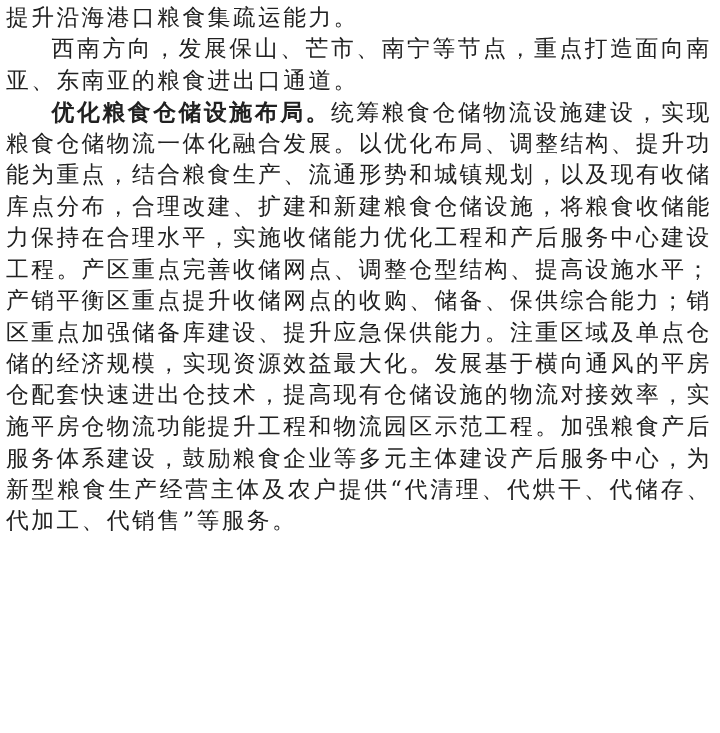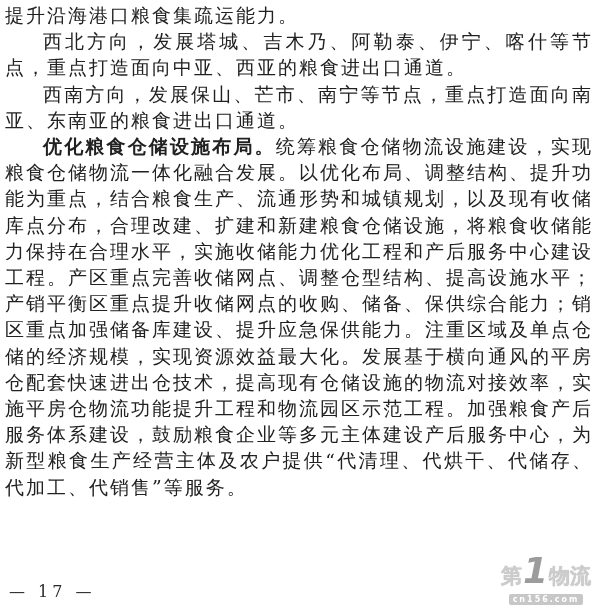--- a/index.html
+++ b/index.html
@@ -100,31 +100,18 @@
     border-radius: 2px;
   }
 </style>
 </head>
 <body>
 
 <div class="page">
 
   <div class="body-text">
     <p class="para no-indent">提升沿海港口粮食集疏运能力。</p>
-    <p class="para">西北方向，发展塔城、吉木乃、阿勒泰、伊宁、喀什等节点，重点打造面向中亚、西亚的粮食进出口通道。</p>
     <p class="para">西南方向，发展保山、芒市、南宁等节点，重点打造面向南亚、东南亚的粮食进出口通道。</p>
     <p class="para"><b class="lead">优化粮食仓储设施布局。</b><span>统筹粮食仓储物流设施建设，实现粮食仓储物流一体化融合发展。以优化布局、调整结构、提升功能为重点，结合粮食生产、流通形势和城镇规划，以及现有收储库点分布，合理改建、扩建和新建粮食仓储设施，将粮食收储能力保持在合理水平，实施收储能力优化工程和产后服务中心建设工程。产区重点完善收储网点、调整仓型结构、提高设施水平；产销平衡区重点提升收储网点的收购、储备、保供综合能力；销区重点加强储备库建设、提升应急保供能力。注重区域及单点仓储的经济规模，实现资源效益最大化。发展基于横向通风的平房仓配套快速进出仓技术，提高现有仓储设施的物流对接效率，实施平房仓物流功能提升工程和物流园区示范工程。加强粮食产后服务体系建设，鼓励粮食企业等多元主体建设产后服务中心，为新型粮食生产经营主体及农户提供“代清理、代烘干、代储存、代加工、代销售”等服务。</span></p>
   </div>
 
-  <div class="footer-row">
-    <span class="page-number">— 17 —</span>
-
-    <div class="watermark">
-      <div class="wm-row">
-        <span class="wm-char-prefix">第</span>
-        <span class="wm-numeral">1</span>
-        <span class="wm-chars-suffix">物流</span>
-      </div>
-      <span class="wm-url">cn156.com</span>
-    </div>
-  </div>
 
 </div>
 
 </body></html>

